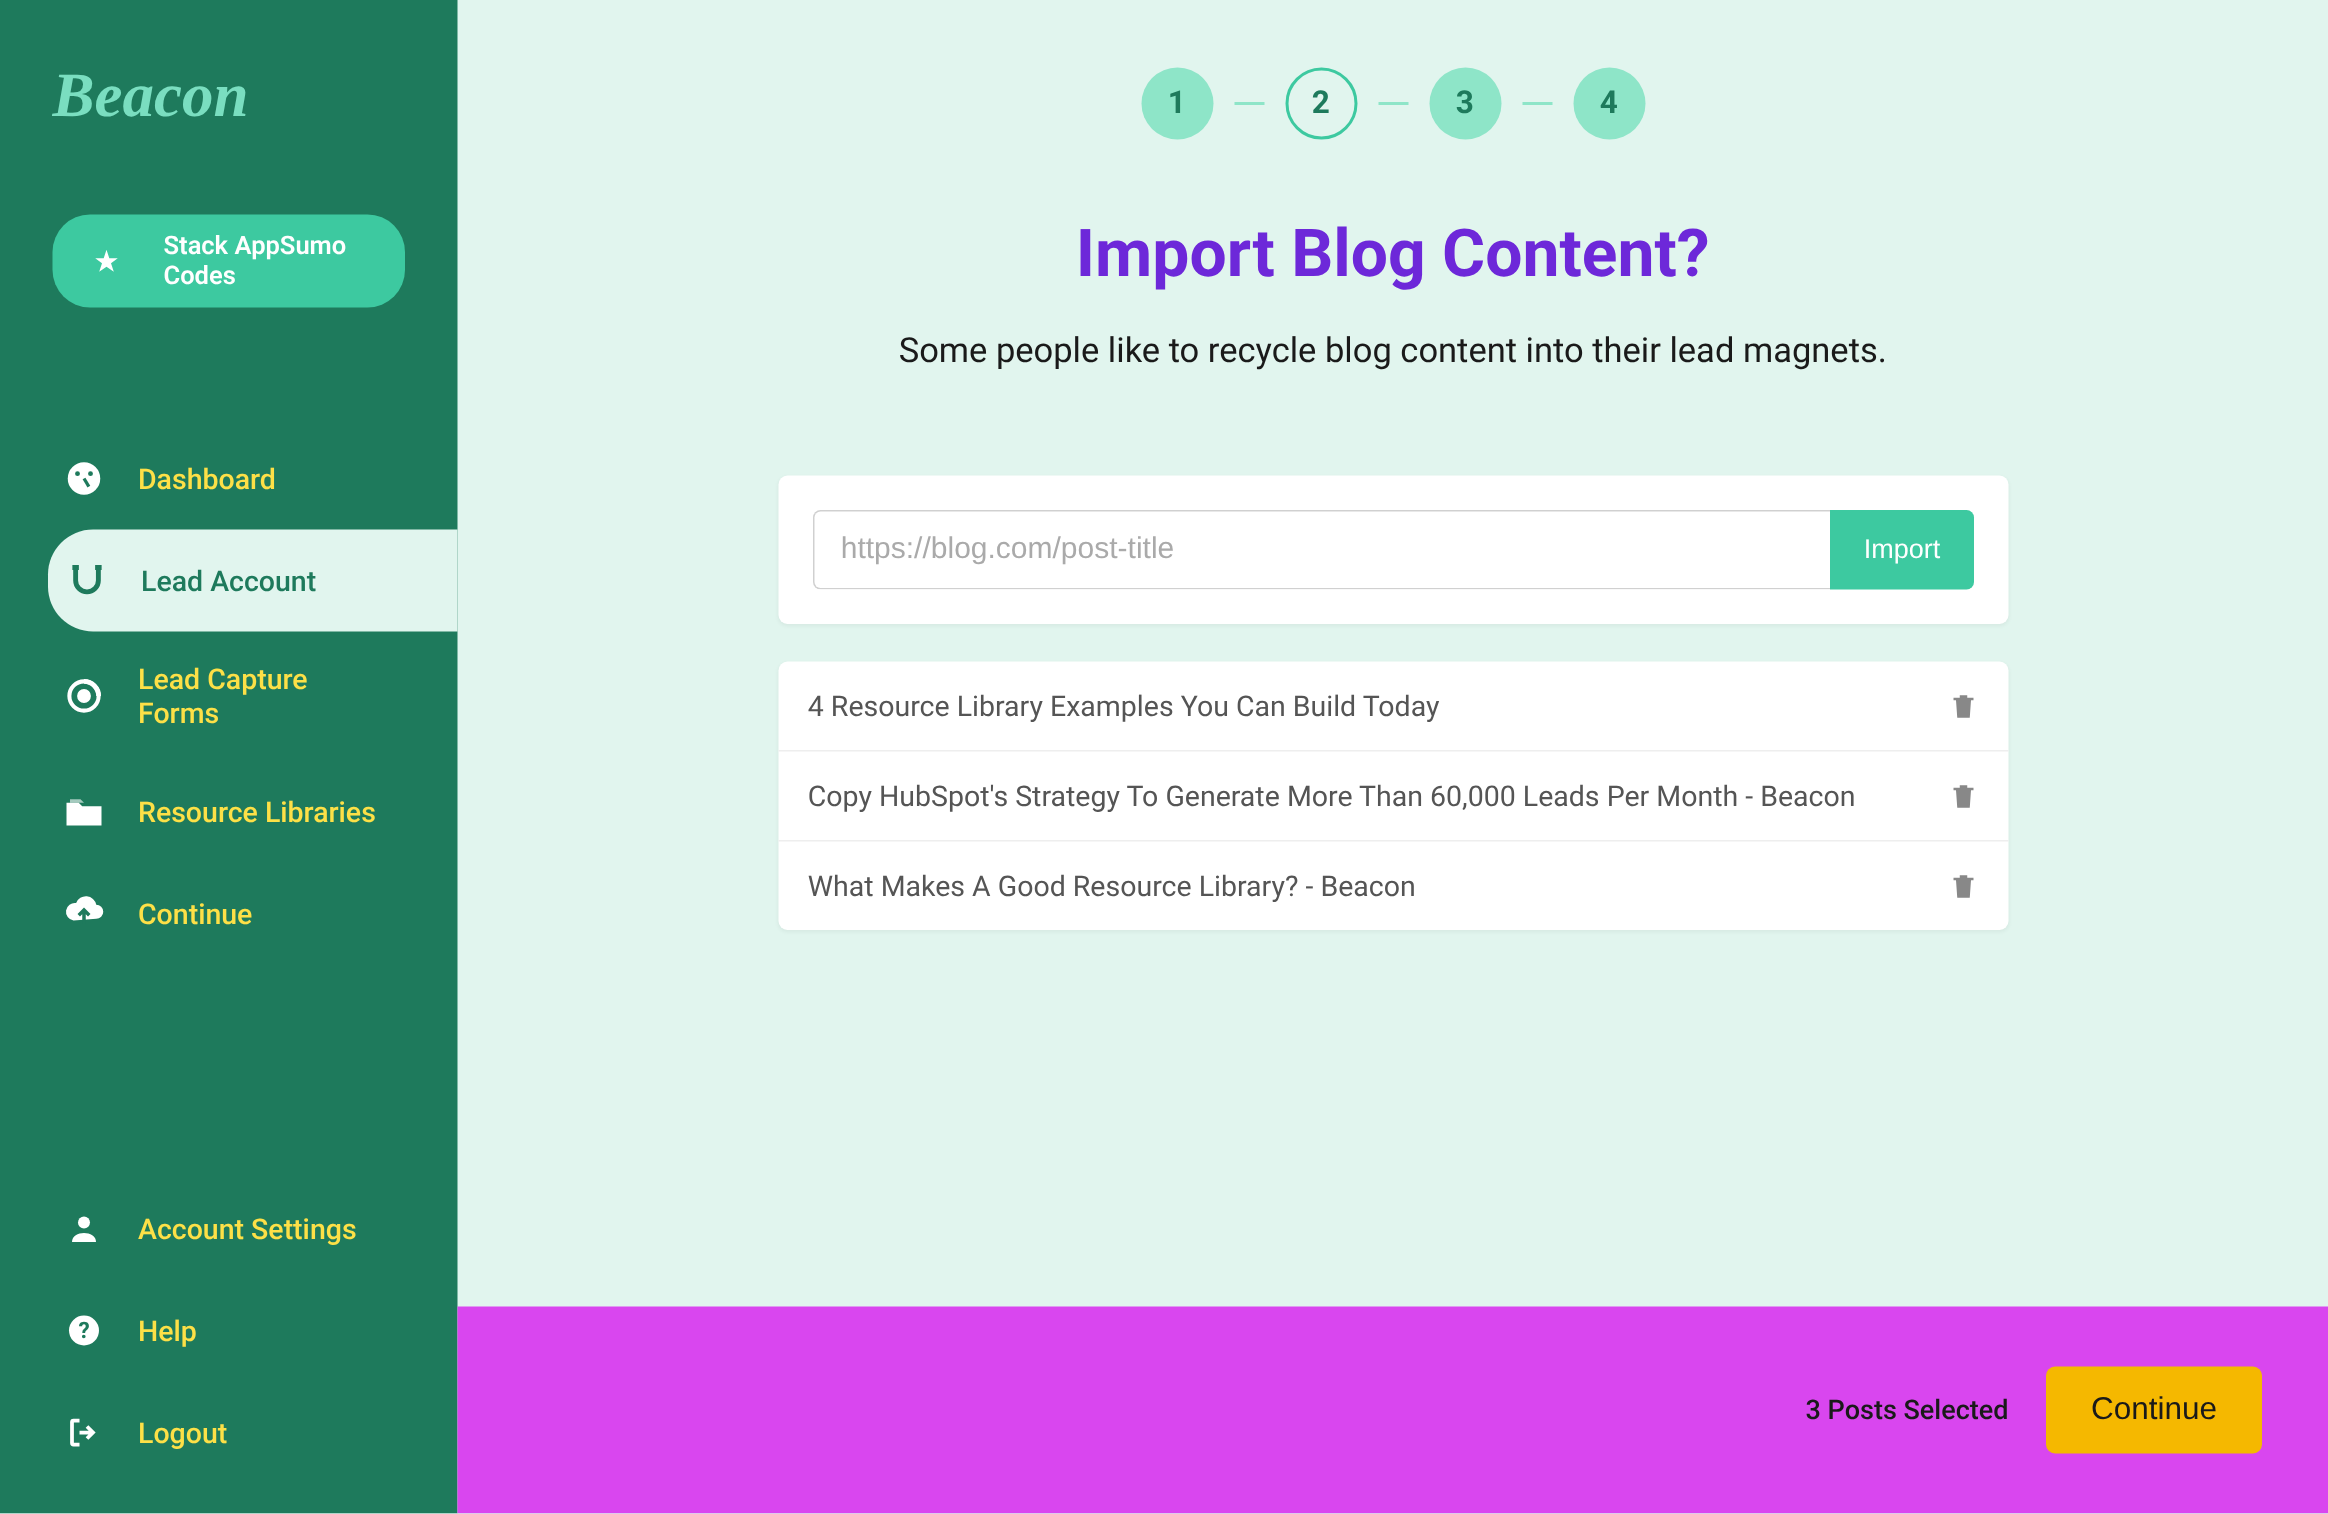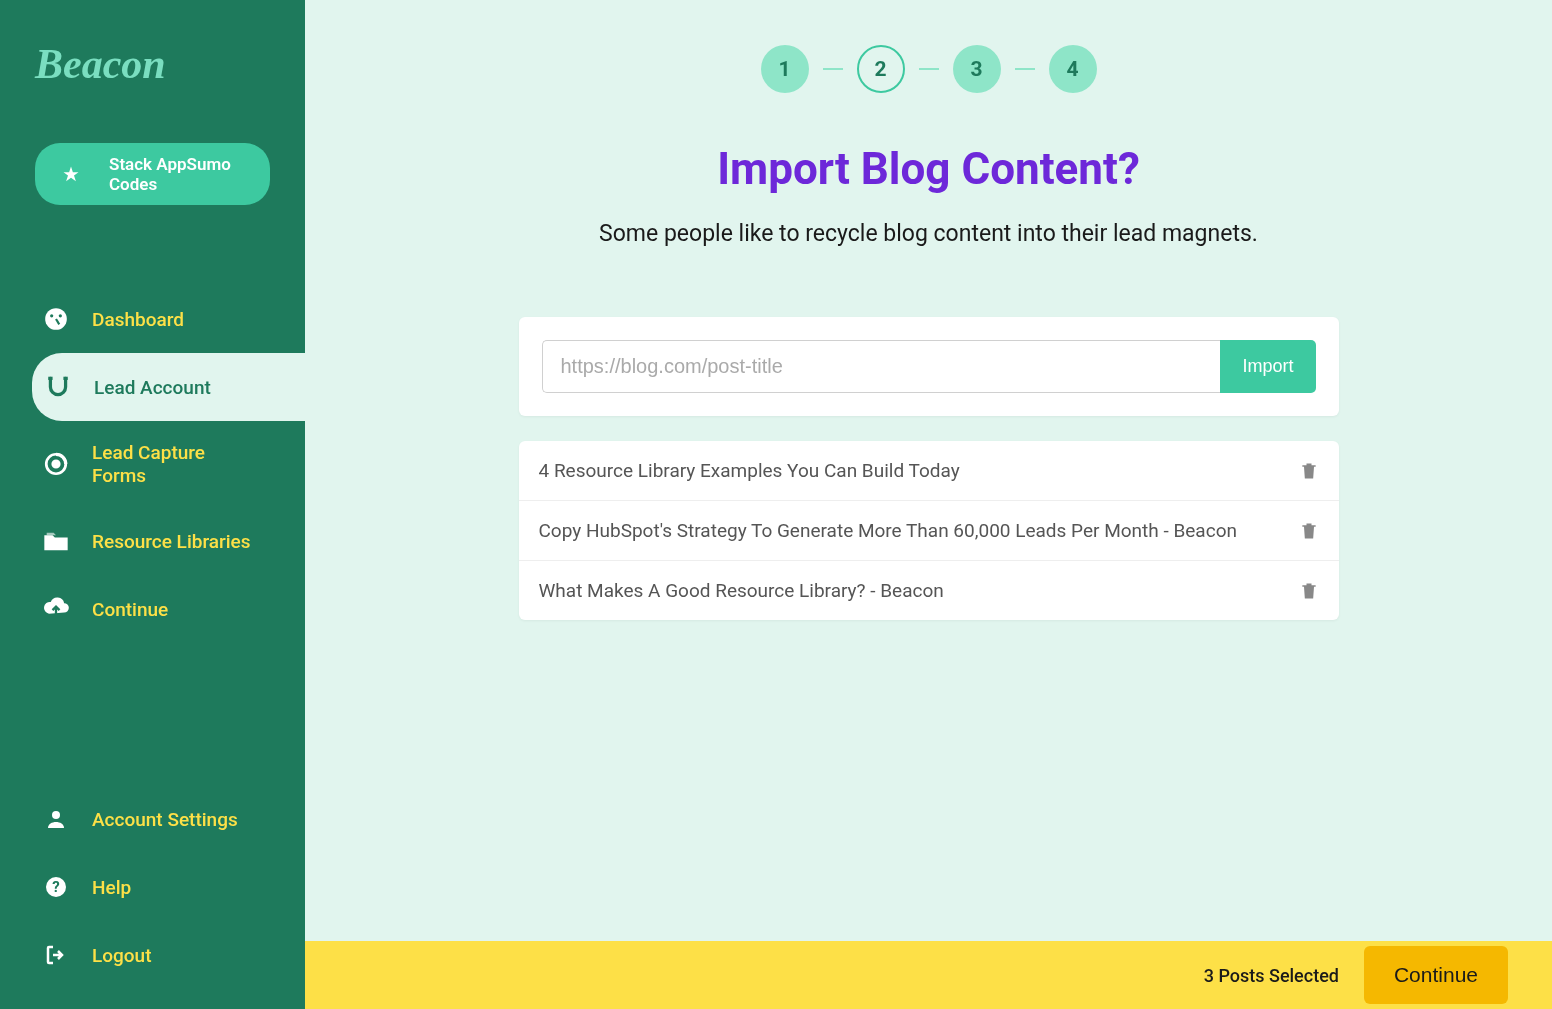--- a/index.html
+++ b/index.html
@@ -182,22 +182,22 @@
     .post-row:last-child {
       border-bottom: none;
     }
     .delete-icon {
       color: #888;
       cursor: pointer;
       width: 20px;
       height: 22px;
     }
     .footer {
-      background: #fde047;
-      padding: 5px 44px;
+      background: #d946ef;
+      padding: 40px 44px;
       display: flex;
       align-items: center;
       justify-content: flex-end;
       gap: 25px;
       position: absolute;
       bottom: 0;
       left: 0;
       right: 0;
     }
     .selected-count {

